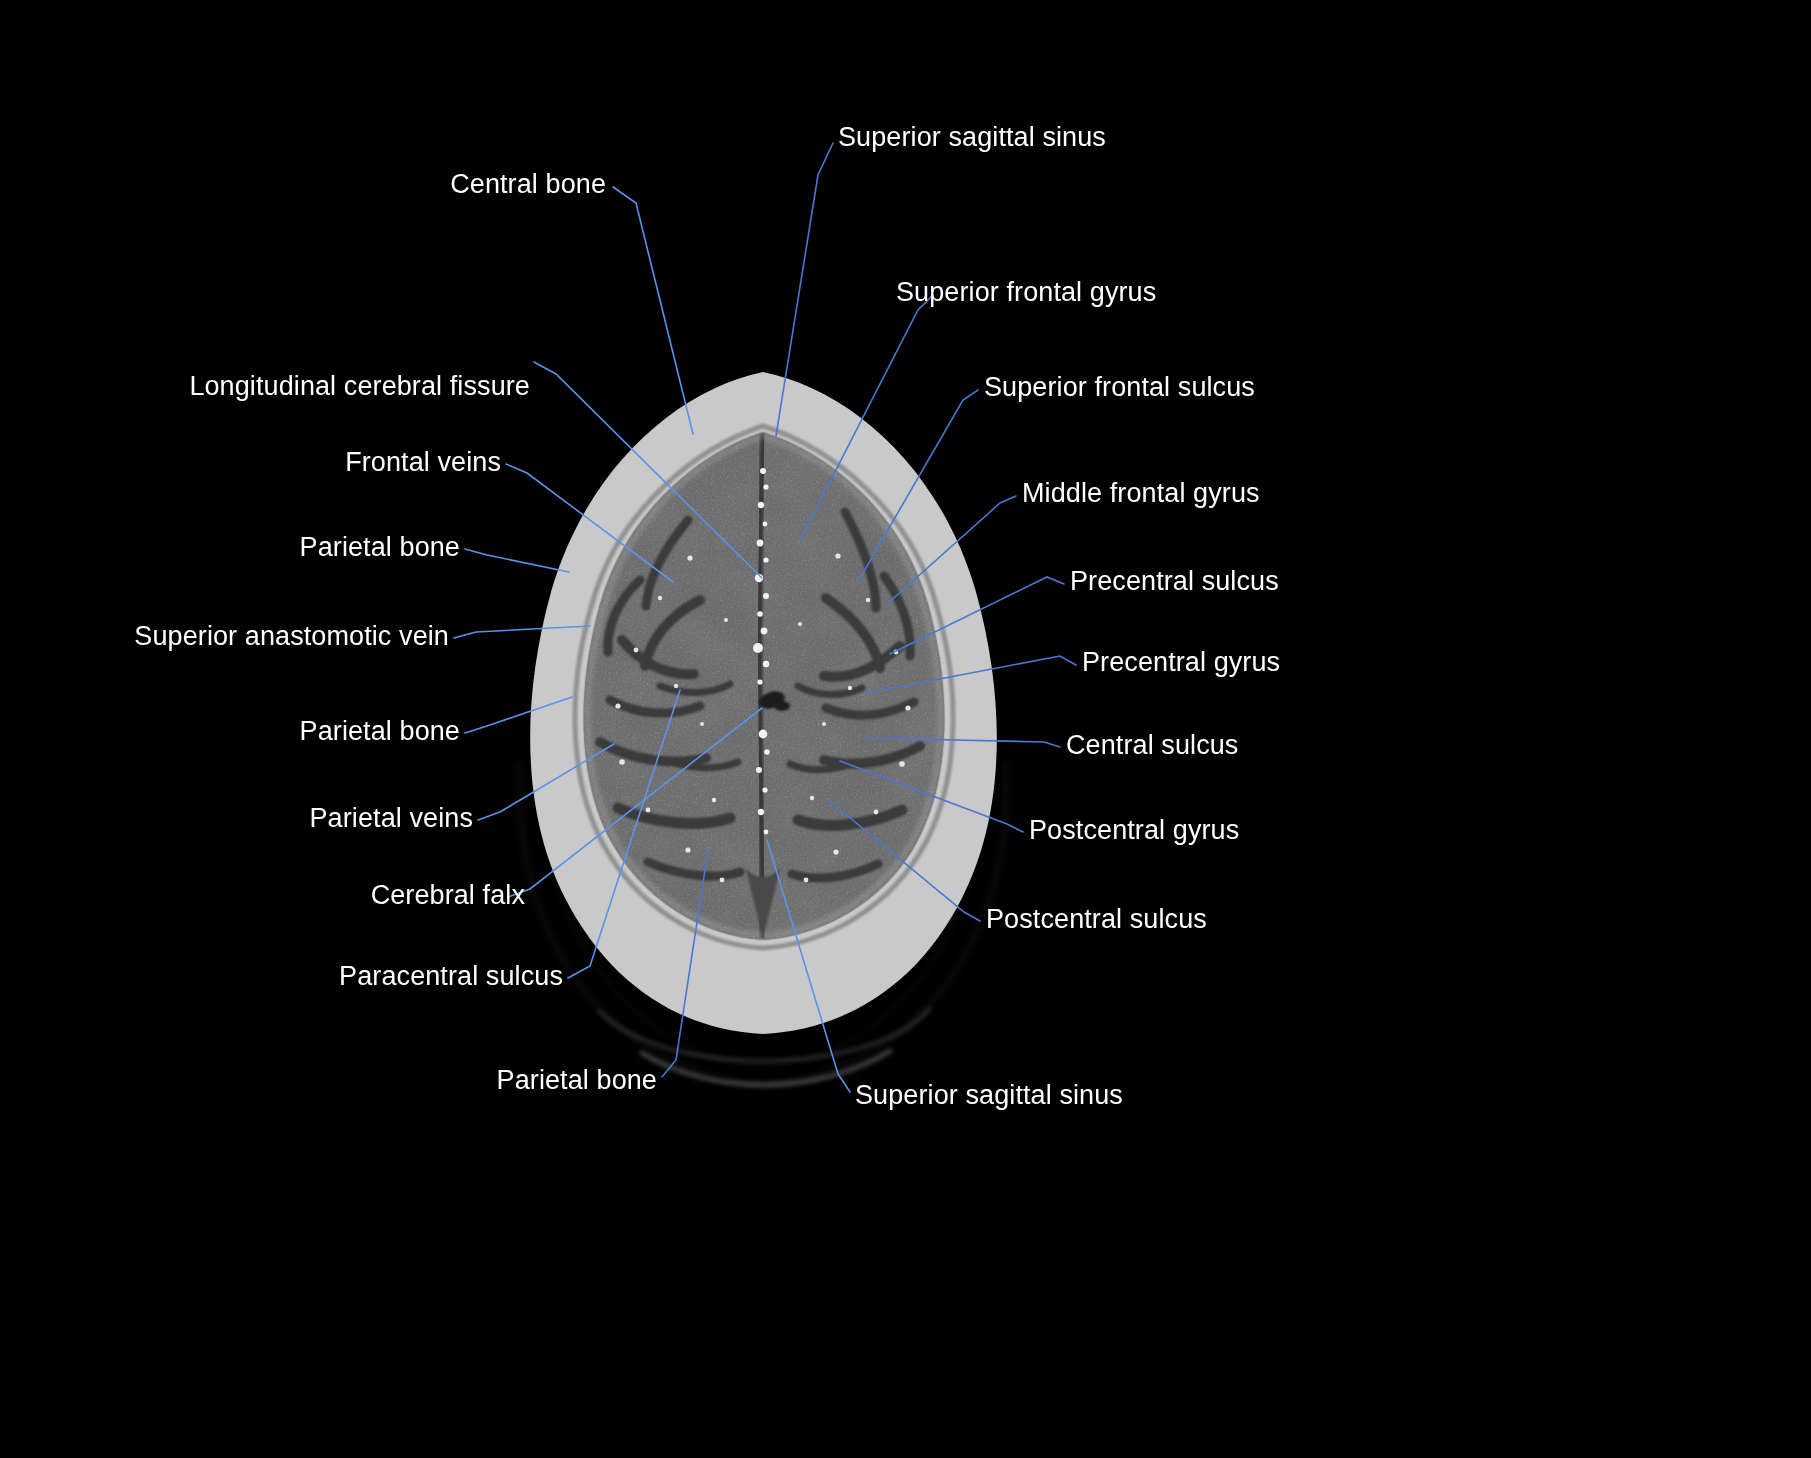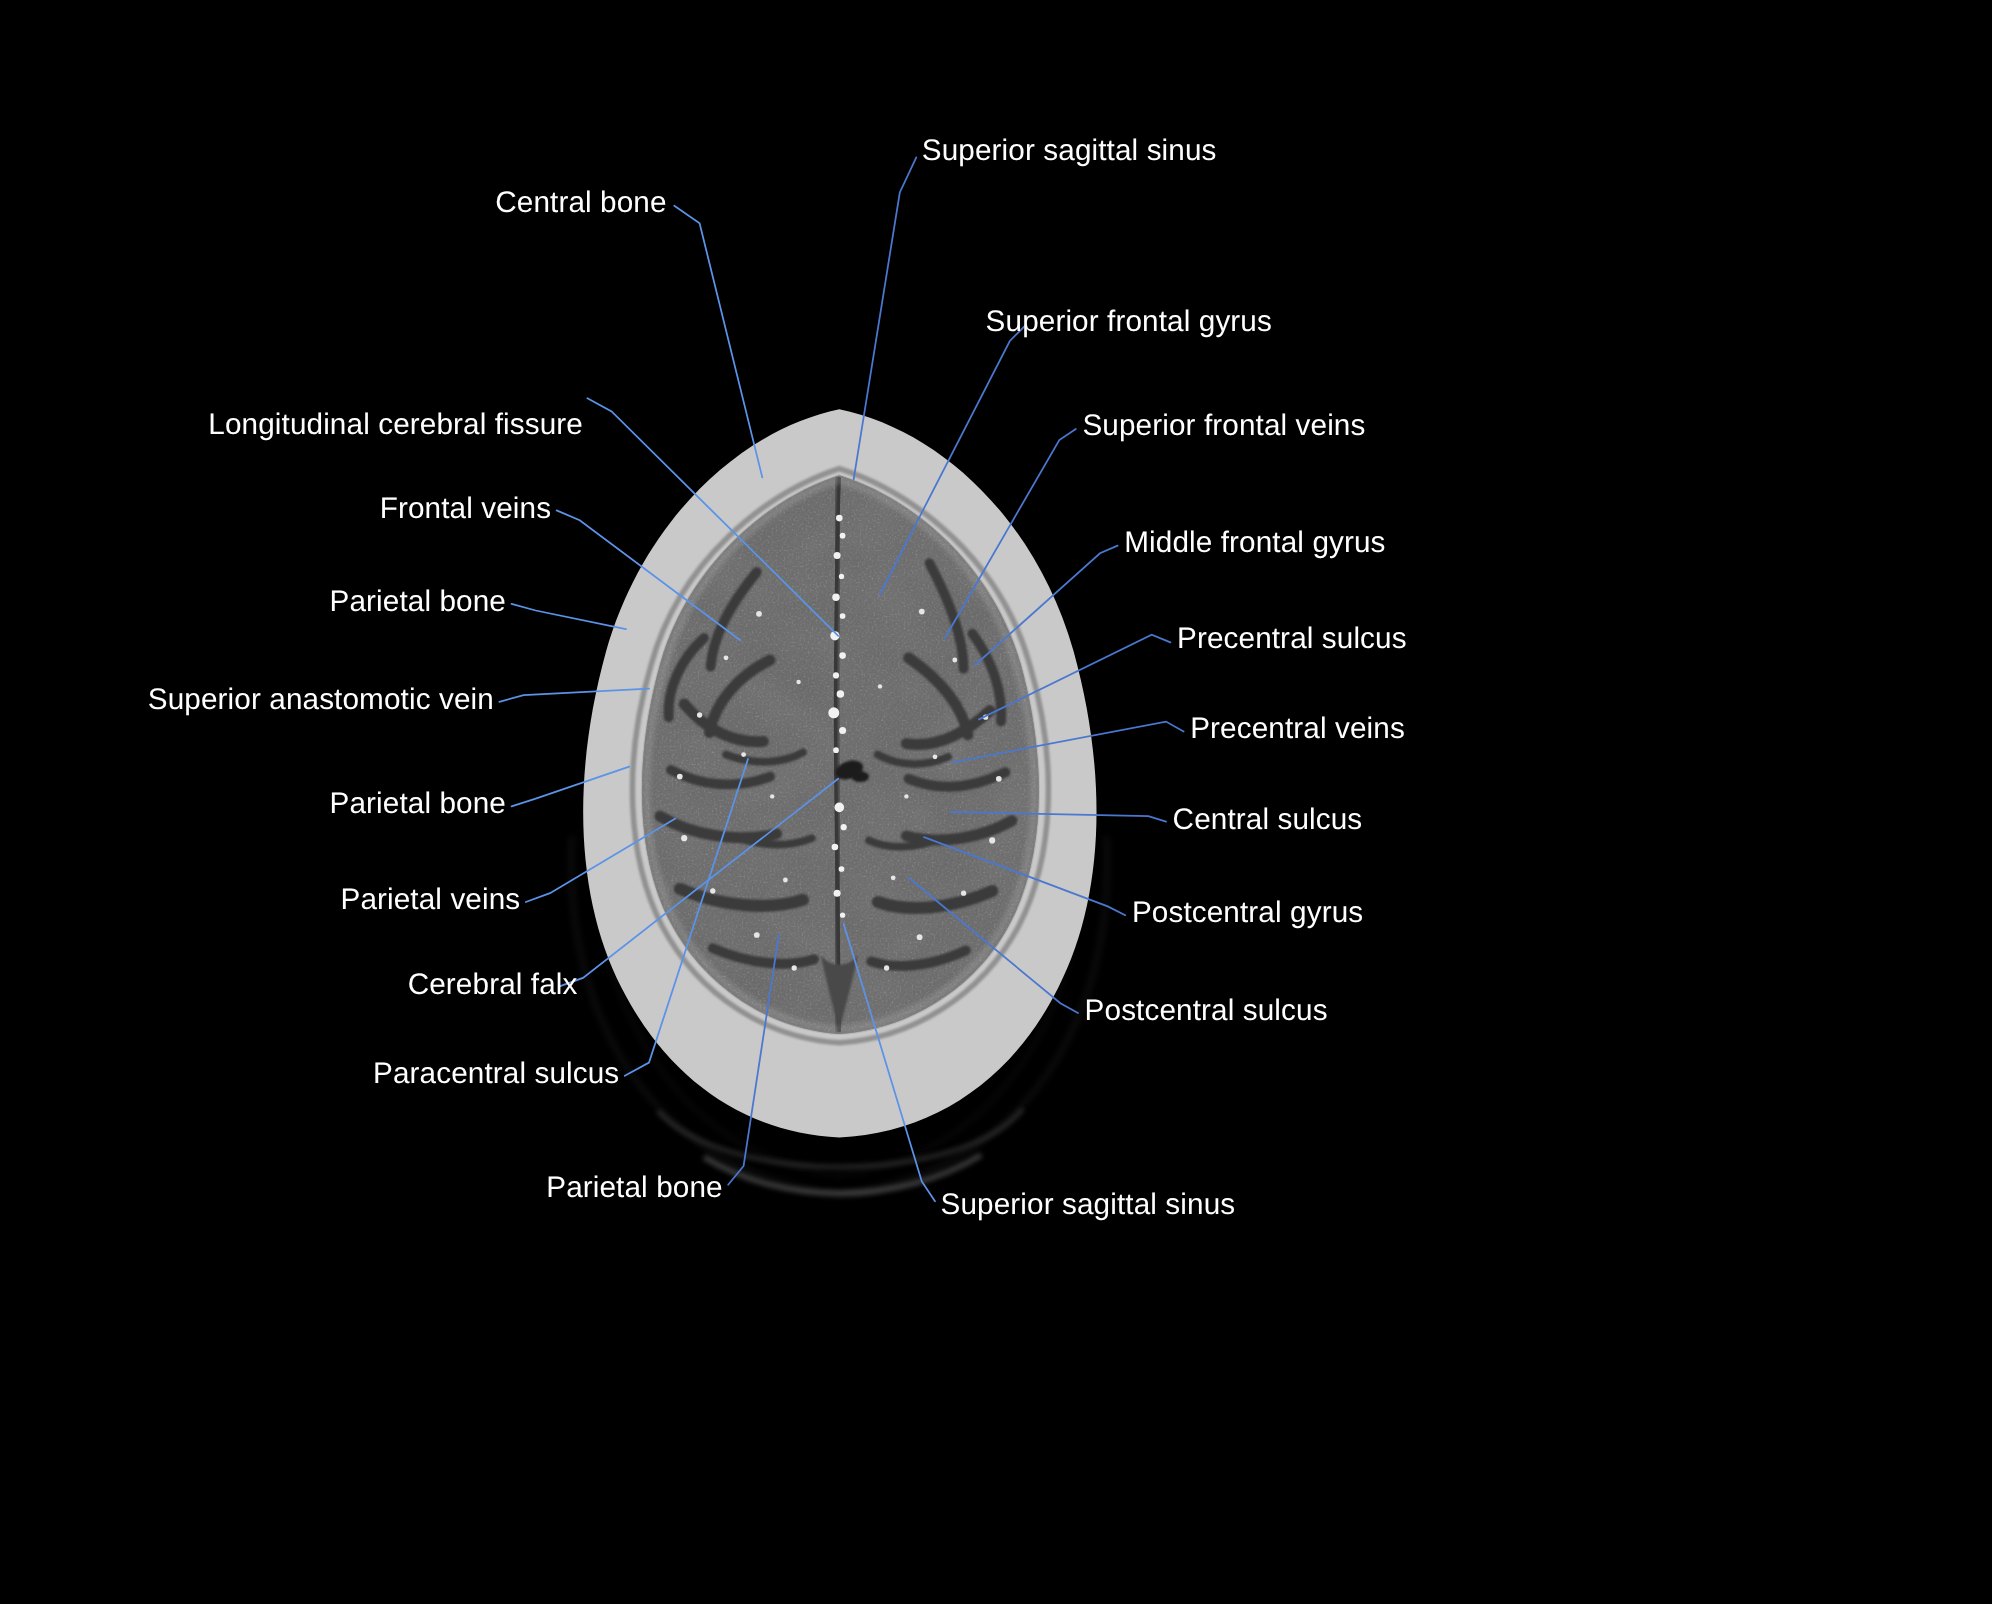--- a/index.html
+++ b/index.html
@@ -285,27 +285,27 @@
         <polyline points="662,1077 676,1060 708,850" stroke="#4a78d0" stroke-width="1.6" fill="none"></polyline>
         <polyline points="850,1092 838,1074 767,840" stroke="#5b93e8" stroke-width="1.6" fill="none"></polyline>
       </g>
   </svg>
 
   <div id="labels">
       <div class="anno-label left-anchored" style="left: 838px; top: 137px;">Superior sagittal sinus</div>
       <div class="anno-label right-anchored" style="left: 606px; top: 184px;">Central bone</div>
       <div class="anno-label left-anchored" style="left: 896px; top: 292px;">Superior frontal gyrus</div>
       <div class="anno-label right-anchored" style="left: 530px; top: 360px; margin-top: 26px;">Longitudinal cerebral fissure</div>
-      <div class="anno-label left-anchored" style="left: 984px; top: 387px;">Superior frontal veins</div>
+      <div class="anno-label left-anchored" style="left: 984px; top: 387px;">Superior frontal sulcus</div>
       <div class="anno-label right-anchored" style="left: 501px; top: 462px;">Frontal veins</div>
       <div class="anno-label left-anchored" style="left: 1022px; top: 493px;">Middle frontal gyrus</div>
       <div class="anno-label right-anchored" style="left: 460px; top: 547px;">Parietal bone</div>
       <div class="anno-label left-anchored" style="left: 1070px; top: 581px;">Precentral sulcus</div>
       <div class="anno-label right-anchored" style="left: 449px; top: 636px;">Superior anastomotic vein</div>
-      <div class="anno-label left-anchored" style="left: 1082px; top: 662px;">Precentral veins</div>
+      <div class="anno-label left-anchored" style="left: 1082px; top: 662px;">Precentral gyrus</div>
       <div class="anno-label right-anchored" style="left: 460px; top: 731px;">Parietal bone</div>
       <div class="anno-label left-anchored" style="left: 1066px; top: 745px;">Central sulcus</div>
       <div class="anno-label right-anchored" style="left: 473px; top: 818px;">Parietal veins</div>
       <div class="anno-label left-anchored" style="left: 1029px; top: 830px;">Postcentral gyrus</div>
       <div class="anno-label right-anchored" style="left: 525px; top: 895px;">Cerebral falx</div>
       <div class="anno-label left-anchored" style="left: 986px; top: 919px;">Postcentral sulcus</div>
       <div class="anno-label right-anchored" style="left: 563px; top: 976px;">Paracentral sulcus</div>
       <div class="anno-label right-anchored" style="left: 657px; top: 1080px;">Parietal bone</div>
       <div class="anno-label left-anchored" style="left: 855px; top: 1095px;">Superior sagittal sinus</div>
     </div>

